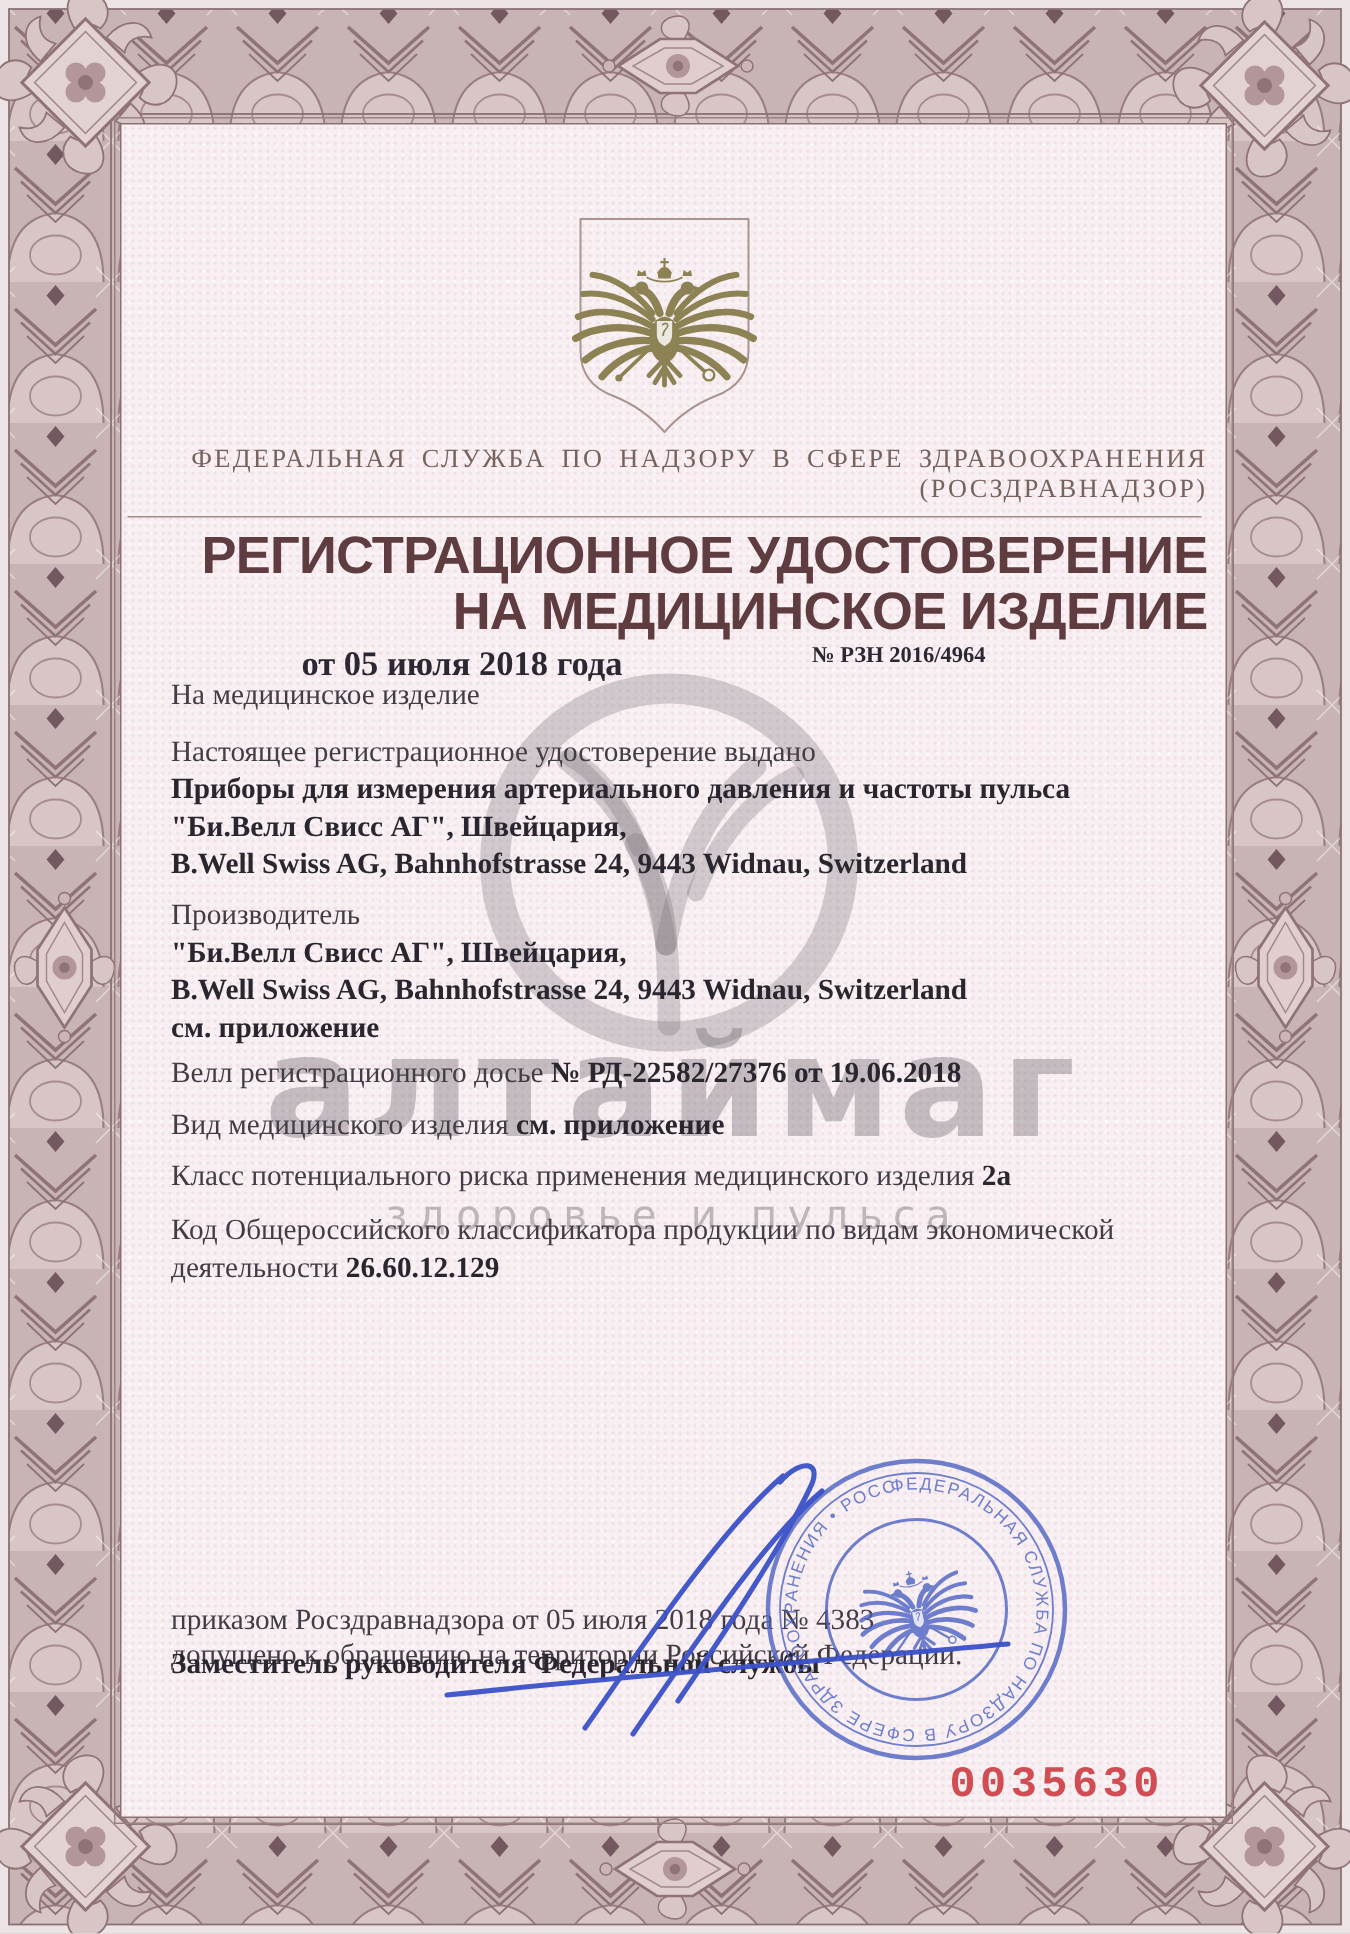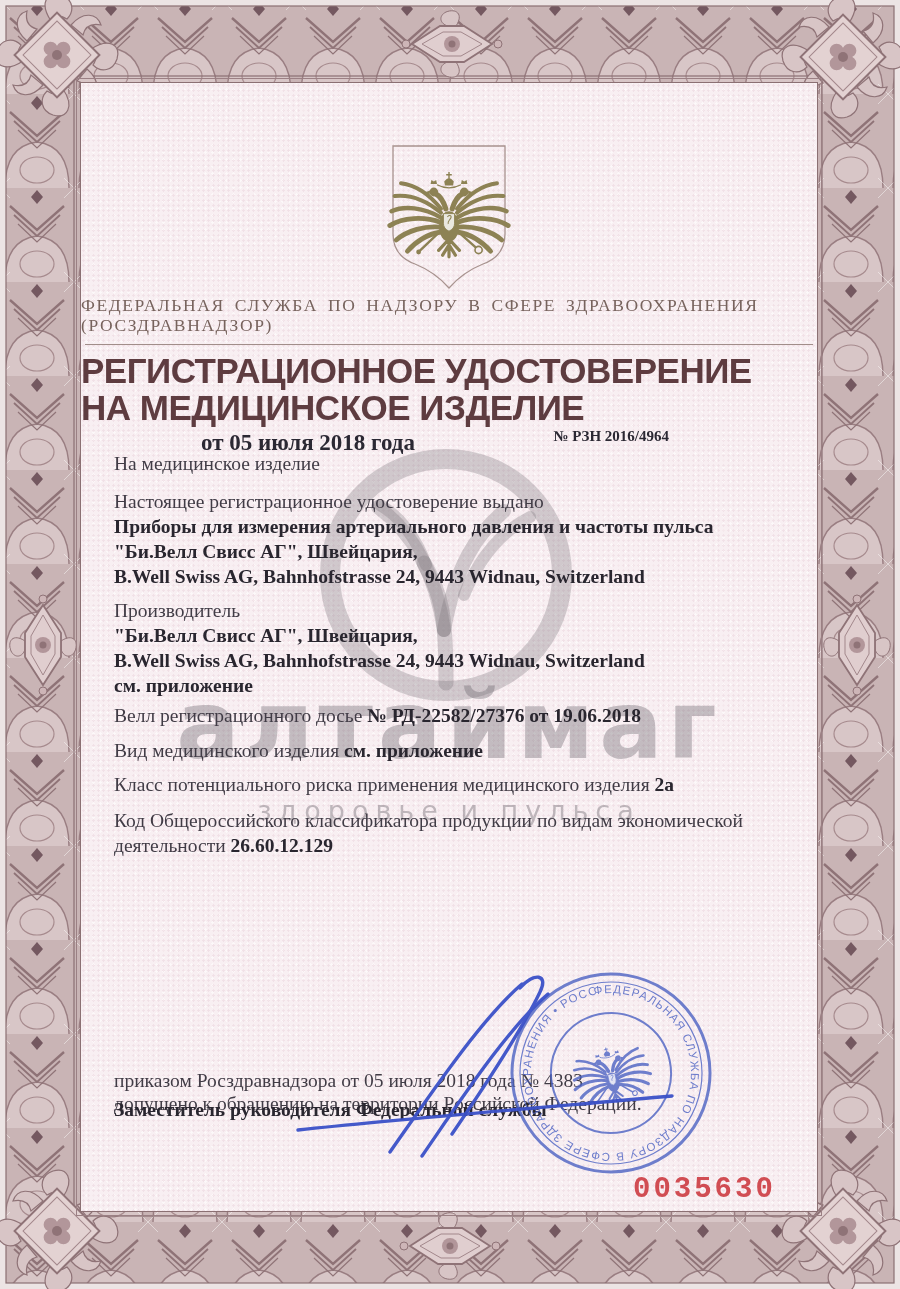--- a/index.html
+++ b/index.html
@@ -14,21 +14,21 @@
     position:absolute;left:80px;top:82px;width:736px;height:1128px;z-index:1;
     background-color:#f8eff2;
     background-image:
       radial-gradient(rgba(216,170,185,.20) 1px, transparent 1.3px),
       radial-gradient(rgba(255,255,255,.55) 1px, transparent 1.3px);
     background-size:5px 5px,7px 7px;background-position:0 0,2px 3px;
     border:1px solid #8b7073;
   }
   .doc::before{content:"";position:absolute;inset:-5px;border:1px solid #9b8084;pointer-events:none;}
   
-  .header{position:absolute;top:0;left:0;right:0;text-align:left;z-index:3;}
+  .header{position:absolute;top:0;left:0;right:12px;text-align:right;z-index:3;}
   .coat{margin:56px auto 6px auto;display:block;}
   .agency{color:#77635d;font-size:17.5px;letter-spacing:1.6px;word-spacing:4px;line-height:20px;}
   .rule{border:none;border-top:1.5px solid #a18e8a;margin:9px 4px 0 4px;}
   .title{
     font-family:"Liberation Sans", sans-serif;font-weight:bold;
     color:#5e3c40;font-size:35px;line-height:37px;letter-spacing:-0.5px;margin-top:7px;
   }
   .numrow{display:flex;align-items:baseline;margin-top:4px;font-weight:bold;color:#2b2833;gap:25px;}
   .issue-date{margin-left:120px;font-size:23px;}
   .reg-number{margin-left:auto;margin-right:148px;font-size:15px;position:relative;top:-9px;}

